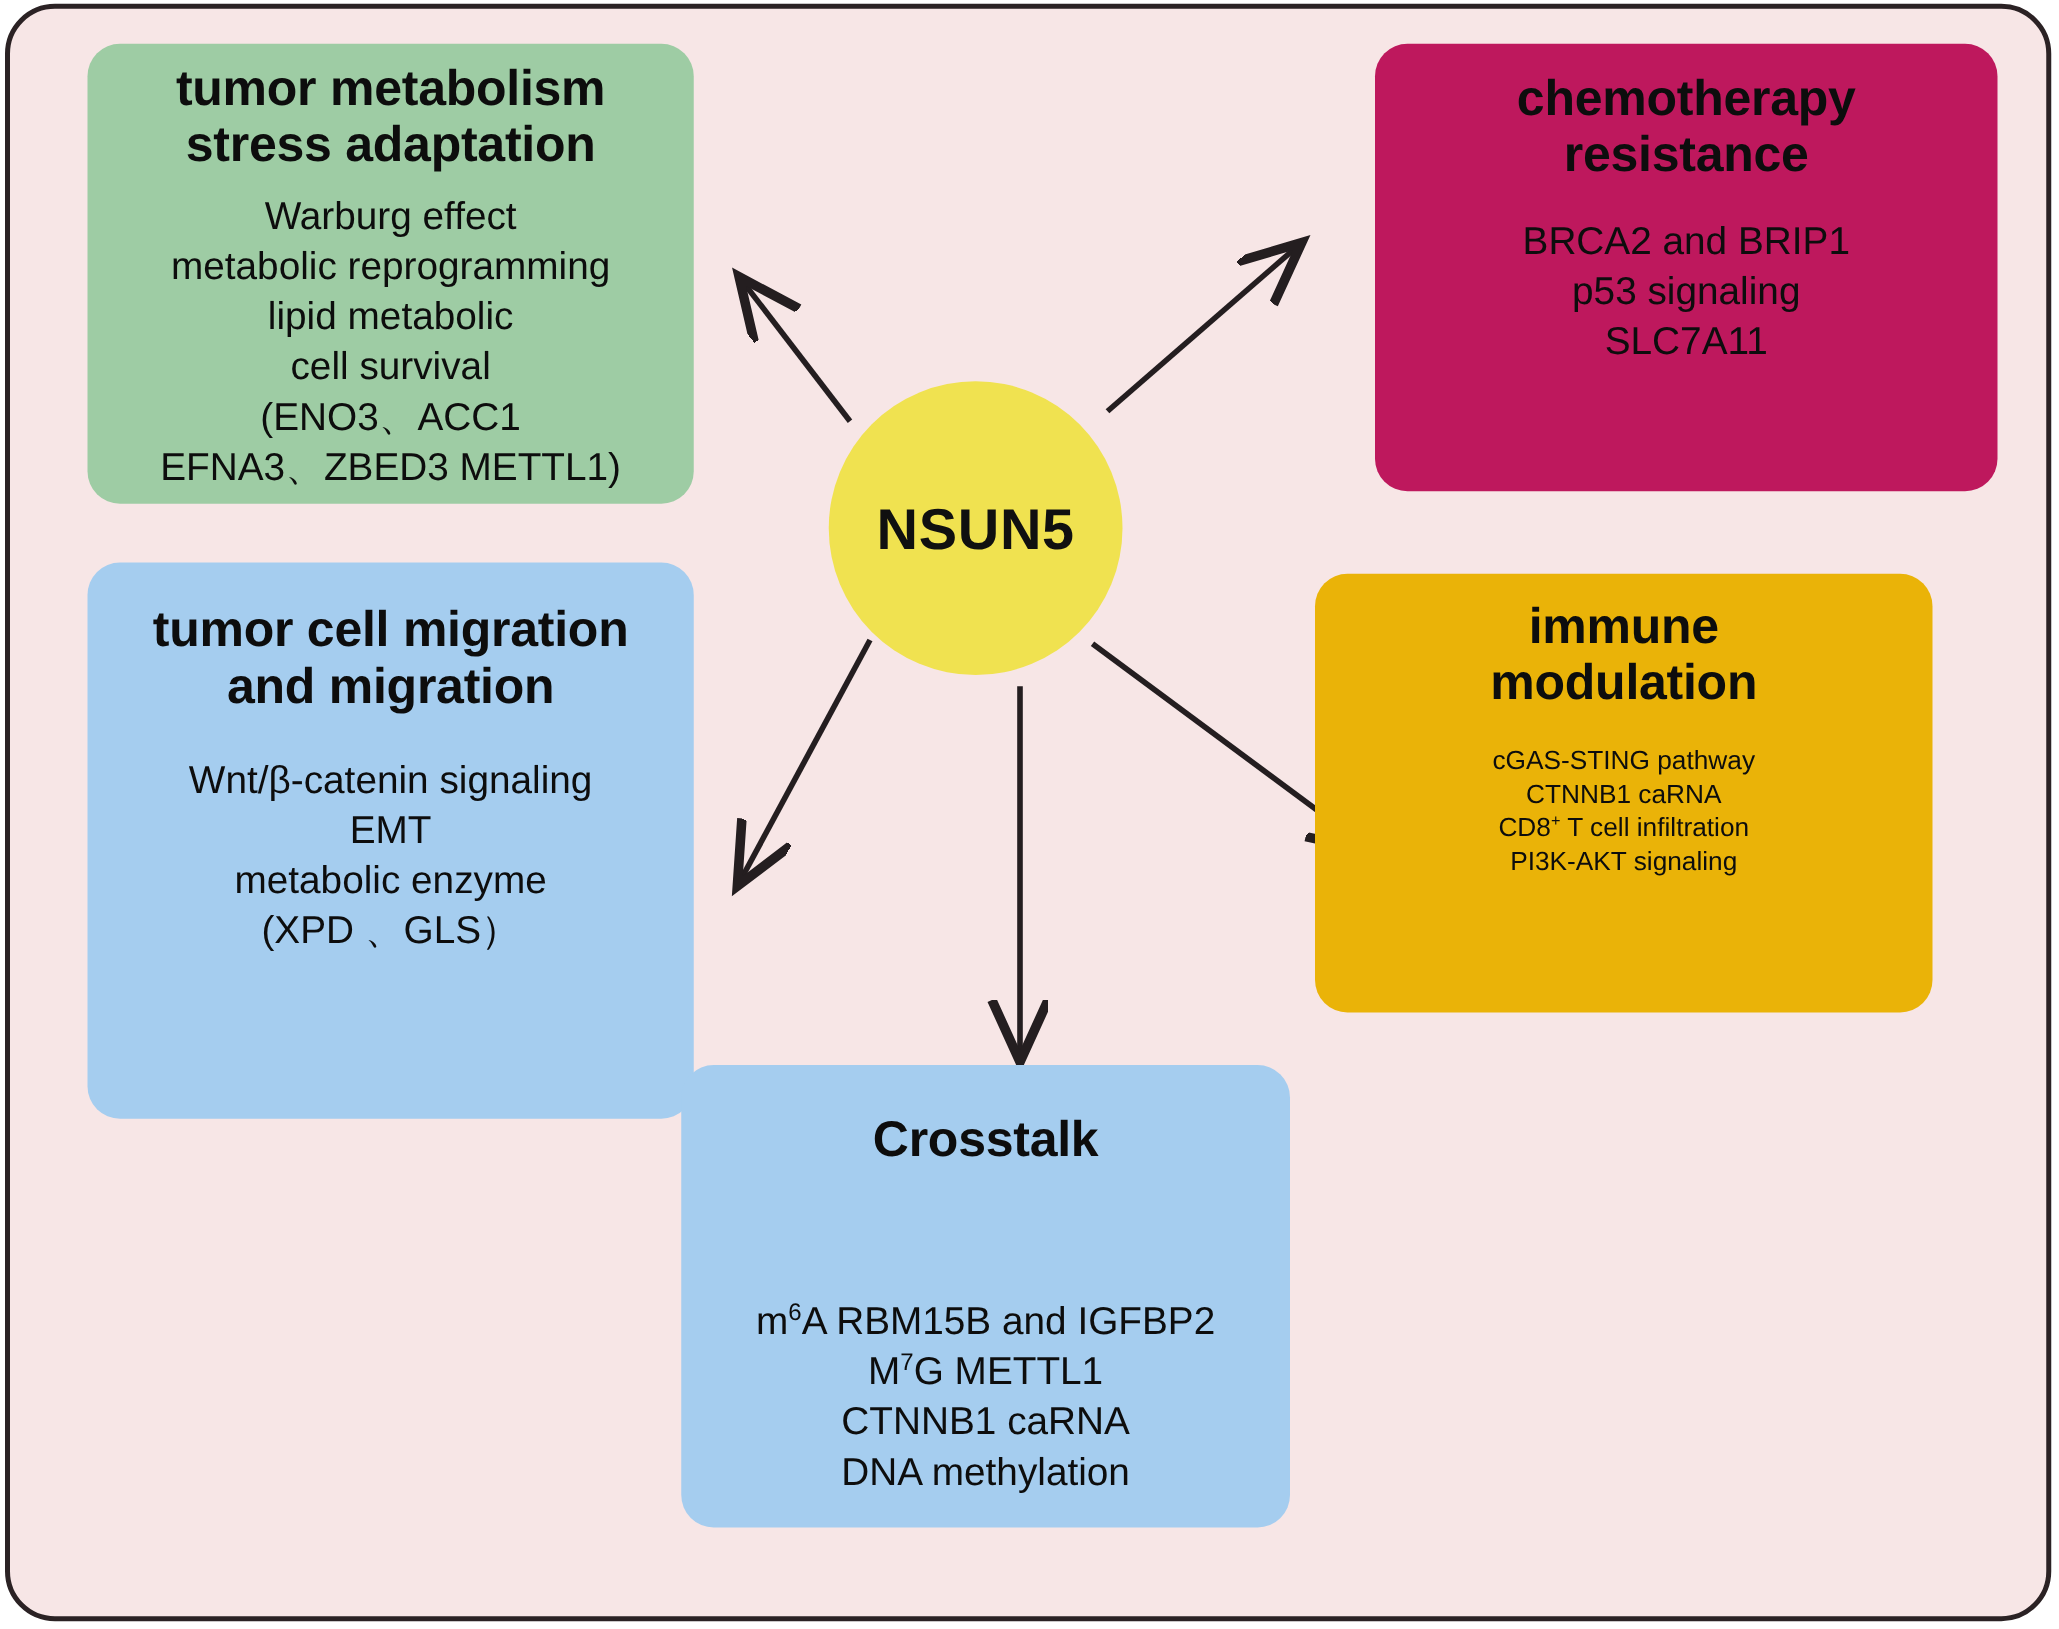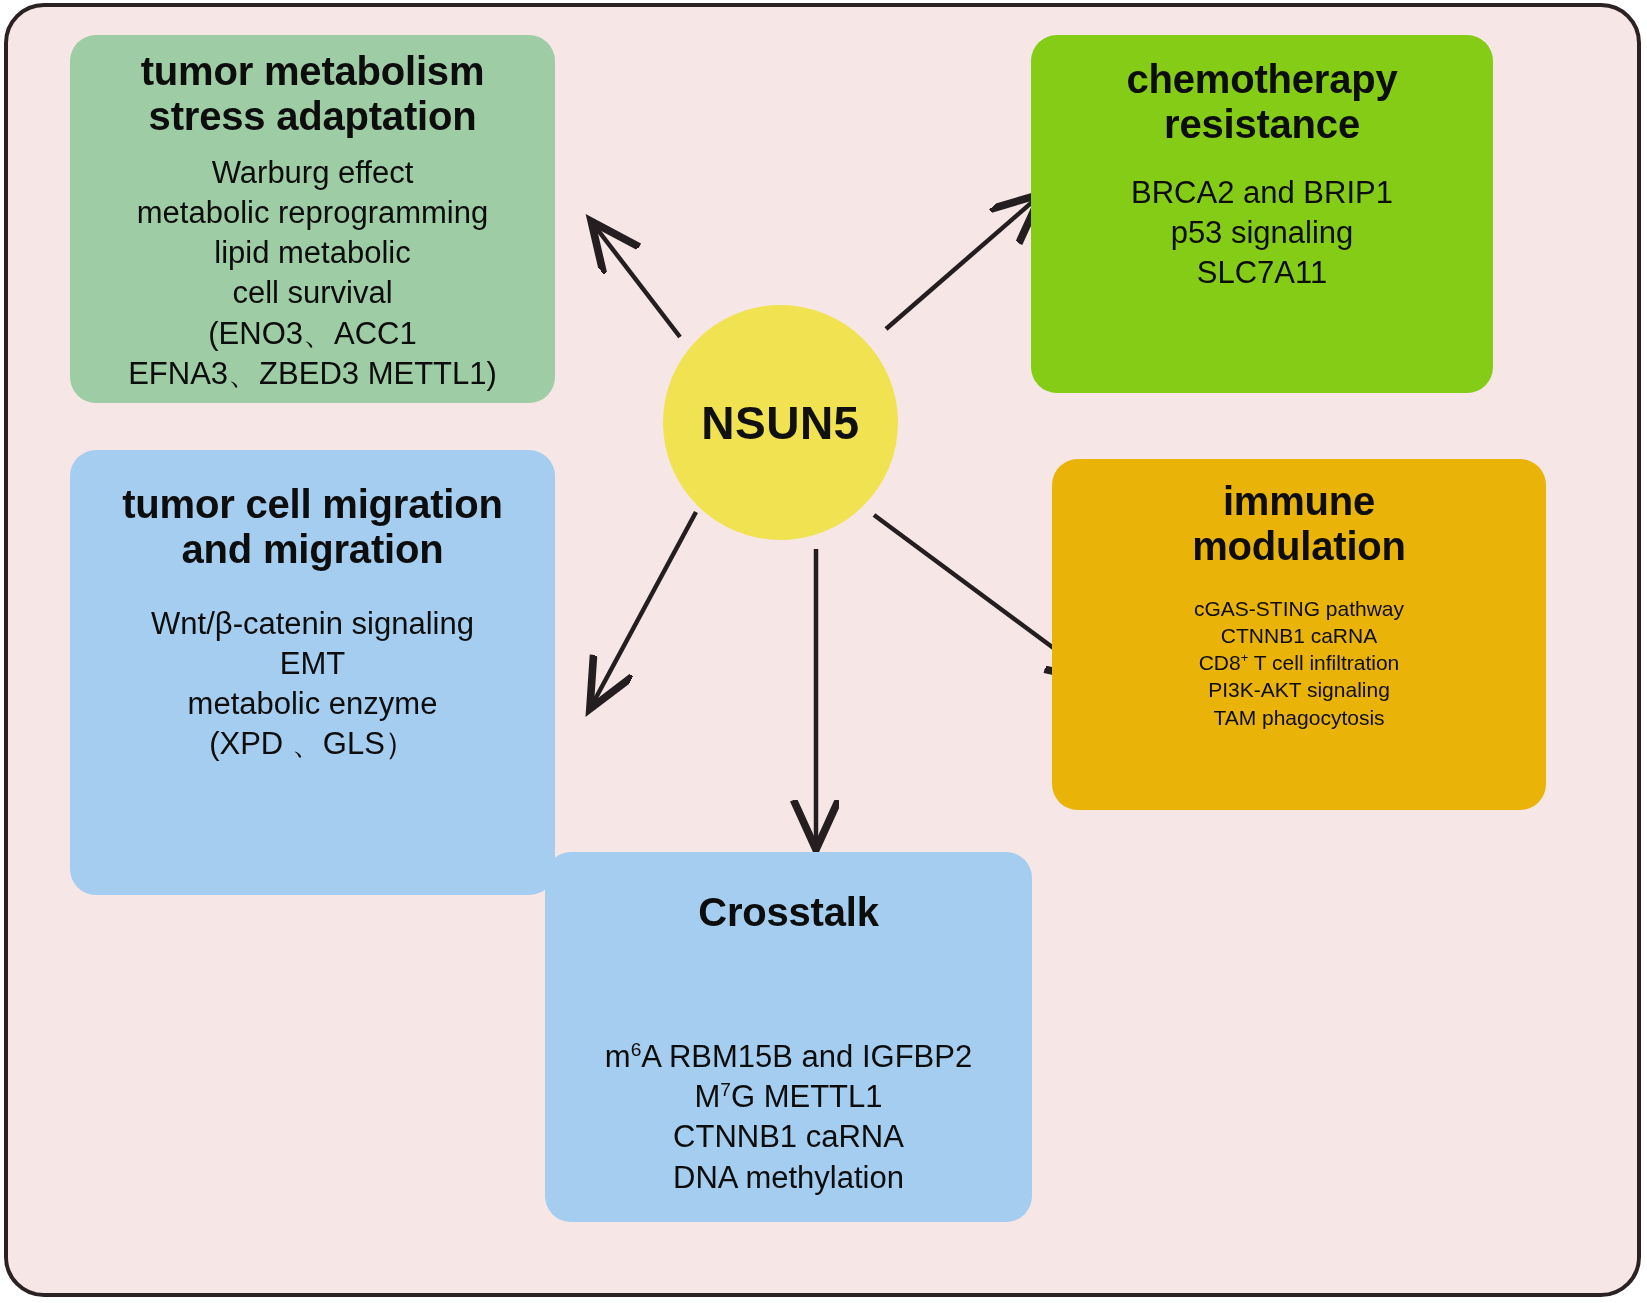--- a/index.html
+++ b/index.html
@@ -52,22 +52,22 @@
   #node-metabolism {
     left: 62px; top: 28px; width: 485px; height: 368px;
     background: #9ecca4;
     padding-top: 14px;
   }
   #node-metabolism .title { font-size: 40px; }
   #node-metabolism .body { font-size: 31px; margin-top: 14px; }
 
   
   #node-chemo {
-    left: 1023px; top: 28px; width: 462px; height: 358px;
-    background: #84cc16;
+    left: 1092px; top: 28px; width: 498px; height: 358px;
+    background: #be185d;
     padding-top: 22px;
   }
   #node-chemo .title { font-size: 40px; }
   #node-chemo .body { font-size: 31px; margin-top: 26px; }
 
   
   #node-migration {
     left: 62px; top: 443px; width: 485px; height: 445px;
     background: #a5cdef;
     padding-top: 32px;
@@ -182,21 +182,20 @@
     <div class="node" id="node-immune">
       <div class="title">
         <div>immune</div>
         <div>modulation</div>
       </div>
       <div class="body">
         <div>cGAS-STING pathway</div>
         <div>CTNNB1 caRNA</div>
         <div><span>CD8</span><sup>+</sup><span> T cell infiltration</span></div>
         <div>PI3K-AKT signaling</div>
-        <div>TAM phagocytosis</div>
       </div>
     </div>
 
     <div class="node" id="node-crosstalk">
       <div class="title">
         <div>Crosstalk</div>
       </div>
       <div class="body">
         <div><span>m</span><sup>6</sup><span>A RBM15B and IGFBP2</span></div>
         <div><span>M</span><sup>7</sup><span>G METTL1</span></div>

